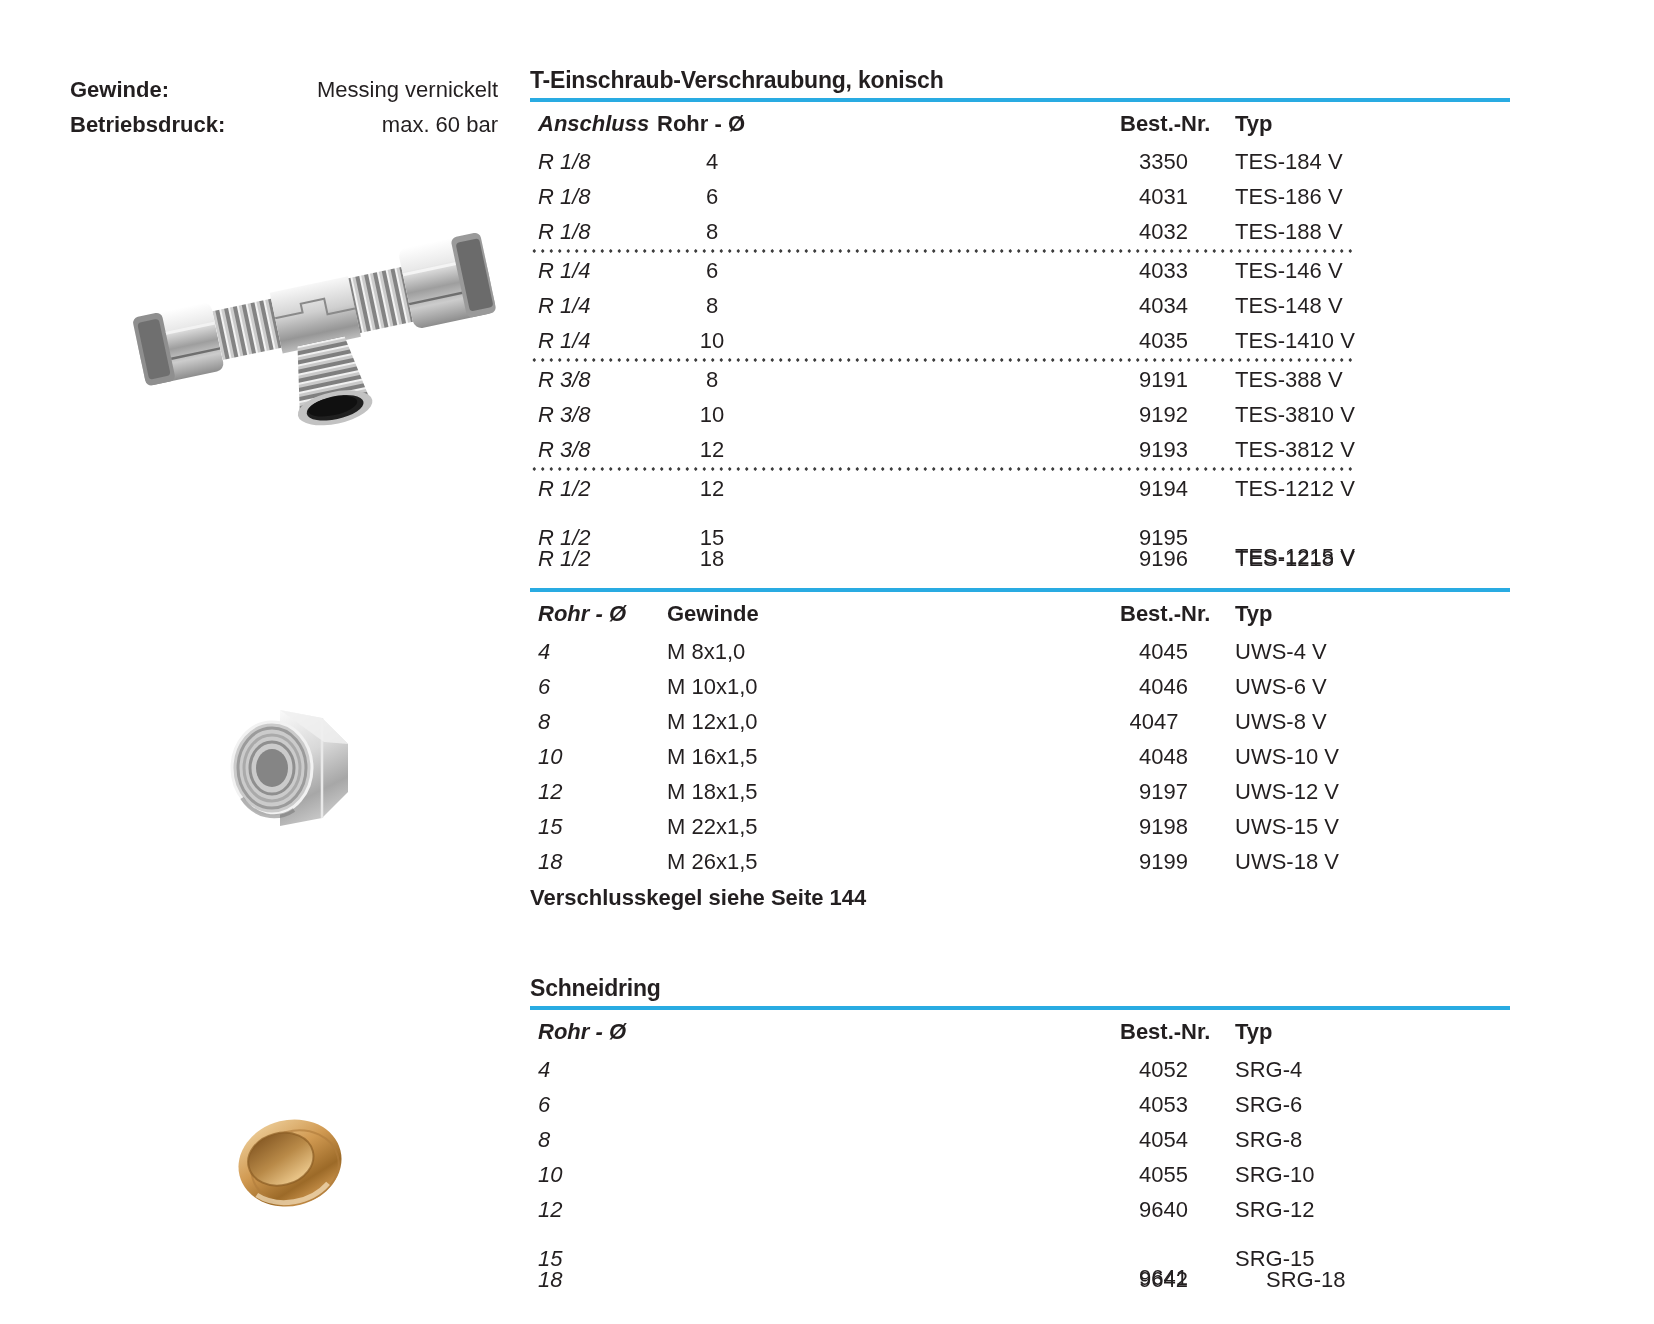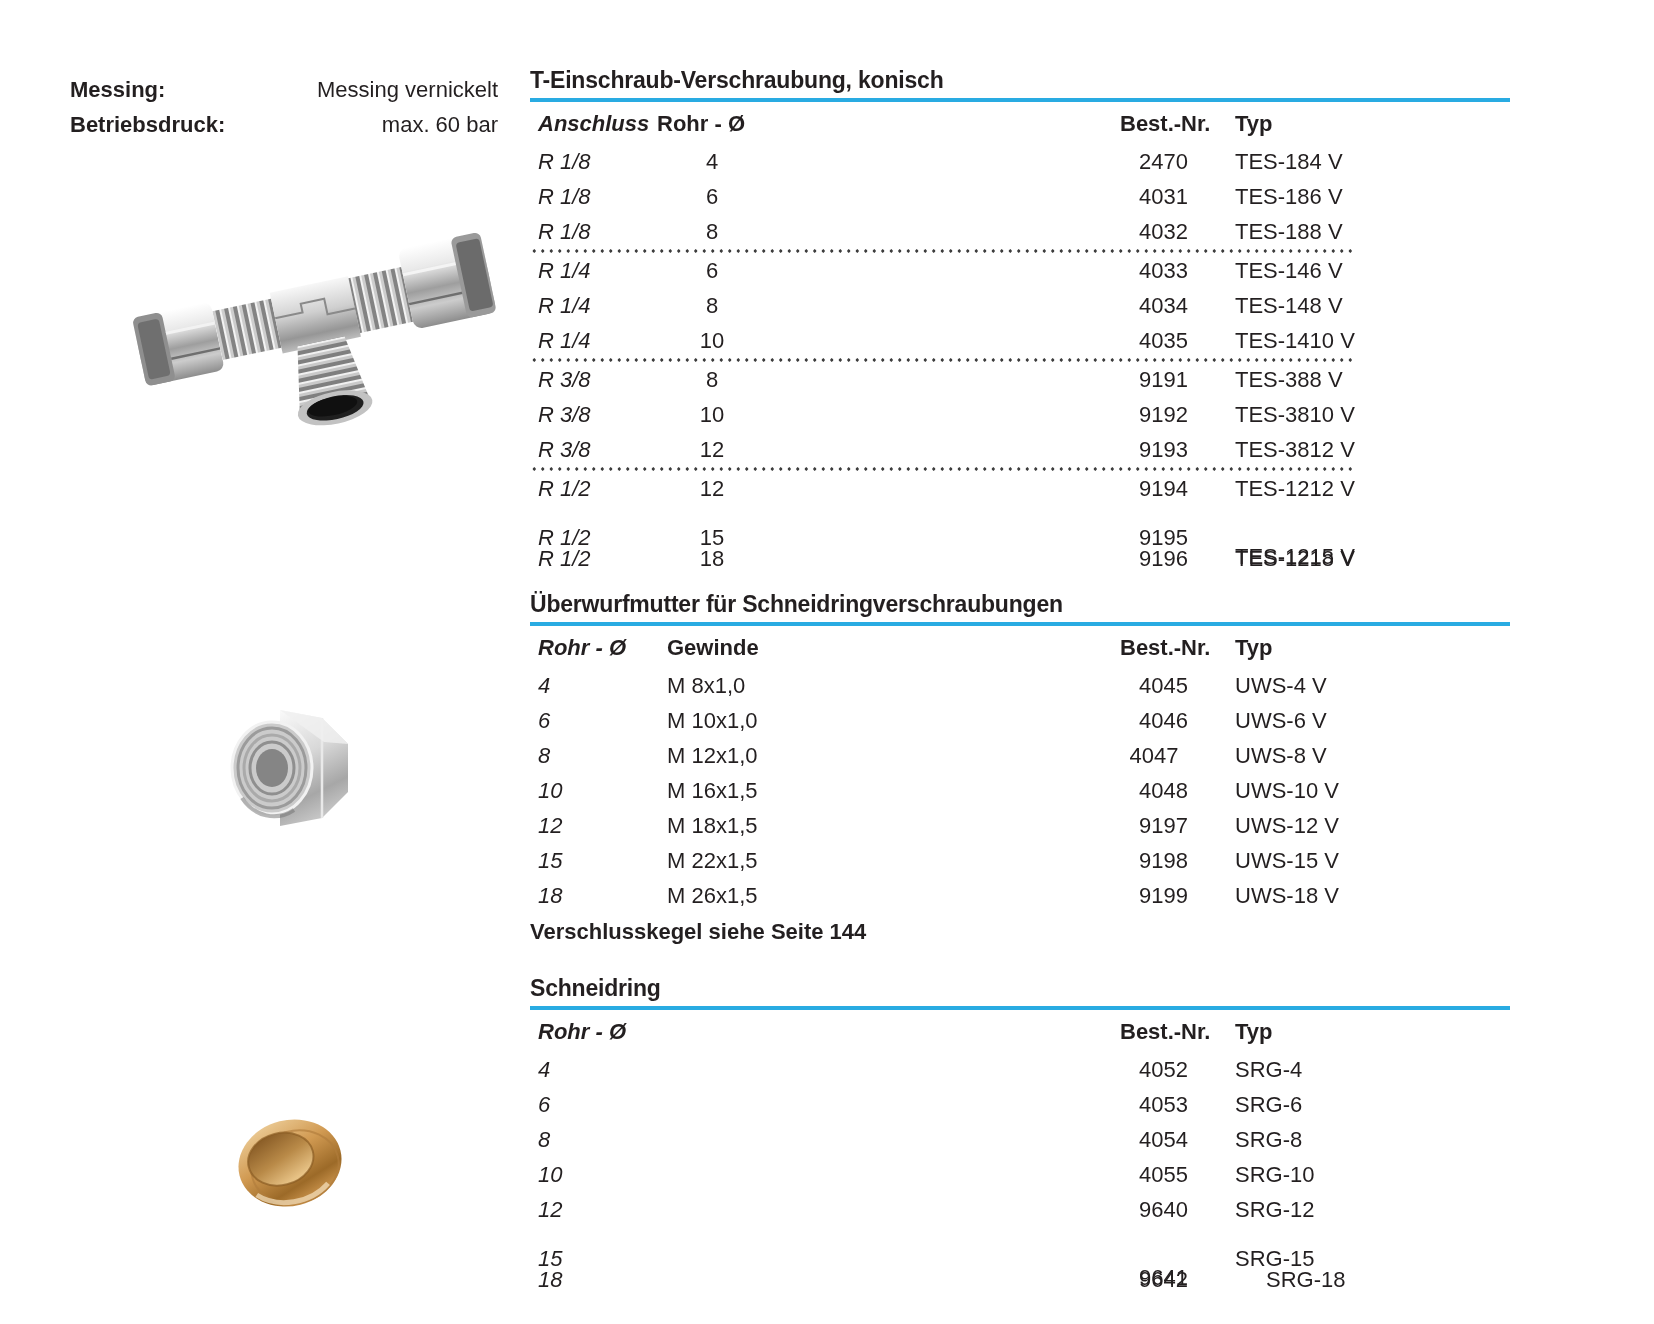--- a/index.html
+++ b/index.html
@@ -39,21 +39,21 @@
   }
   .tbl-footnote{font-weight:700;font-size:22px;line-height:38px;white-space:nowrap;}
 </style>
 </head>
 <body style="color: rgb(35, 31, 32);">
 
 <div class="page">
 
   <div class="specs">
     <div class="spec-row">
-      <span class="spec-label">Messing:</span>
+      <span class="spec-label">Gewinde:</span>
       <span class="spec-value">Messing vernickelt</span>
     </div>
     <div class="spec-row">
       <span class="spec-label">Betriebsdruck:</span>
       <span class="spec-value">max. 60 bar</span>
     </div>
   </div>
 
   <div class="photo photo-t">
     <svg width="390" height="212" viewBox="0 0 390 212">
@@ -159,21 +159,21 @@
     <div class="thead">
         <div class="tcell c-first" style="grid-column: 1;">Anschluss</div>
         <div class="tcell" style="grid-column: 2;">Rohr - Ø</div>
         <div class="tcell" style="grid-column: 3;">Best.-Nr.</div>
         <div class="tcell" style="grid-column: 5;">Typ</div>
       </div>
     <div class="tbody">
         <div class="trow">
           <div class="tcell c-first" style="grid-column: 1;">R 1/8</div>
           <div class="tcell ctr" style="grid-column: 2;">4</div>
-          <div class="tcell num" style="grid-column: 3;">2470</div>
+          <div class="tcell num" style="grid-column: 3;">3350</div>
           <div class="tcell" style="grid-column: 5;">TES-184 V</div>
         </div>
         <div class="trow">
           <div class="tcell c-first" style="grid-column: 1;">R 1/8</div>
           <div class="tcell ctr" style="grid-column: 2;">6</div>
           <div class="tcell num" style="grid-column: 3;">4031</div>
           <div class="tcell" style="grid-column: 5;">TES-186 V</div>
         </div>
         <div class="trow">
           <div class="tcell c-first" style="grid-column: 1;">R 1/8</div>
@@ -235,21 +235,20 @@
         <div class="trow">
           <div class="tcell c-first" style="grid-column: 1;">R 1/2</div>
           <div class="tcell ctr" style="grid-column: 2;">18</div>
           <div class="tcell num" style="grid-column: 3;">9196</div>
           <div class="tcell" style="grid-column: 5;">TES-1218 V</div>
         </div>
       </div>
   </section>
 
   <section class="table-section t2">
-    <div class="tbl-title">Überwurfmutter für Schneidringverschraubungen</div>
     <div class="rule" style="background: rgb(41, 171, 226);"></div>
     <div class="thead">
         <div class="tcell c-first" style="grid-column: 1;">Rohr - Ø</div>
         <div class="tcell padl" style="grid-column: 2;">Gewinde</div>
         <div class="tcell" style="grid-column: 3;">Best.-Nr.</div>
         <div class="tcell" style="grid-column: 5;">Typ</div>
       </div>
     <div class="tbody">
         <div class="trow">
           <div class="tcell c-first" style="grid-column: 1;">4</div>

